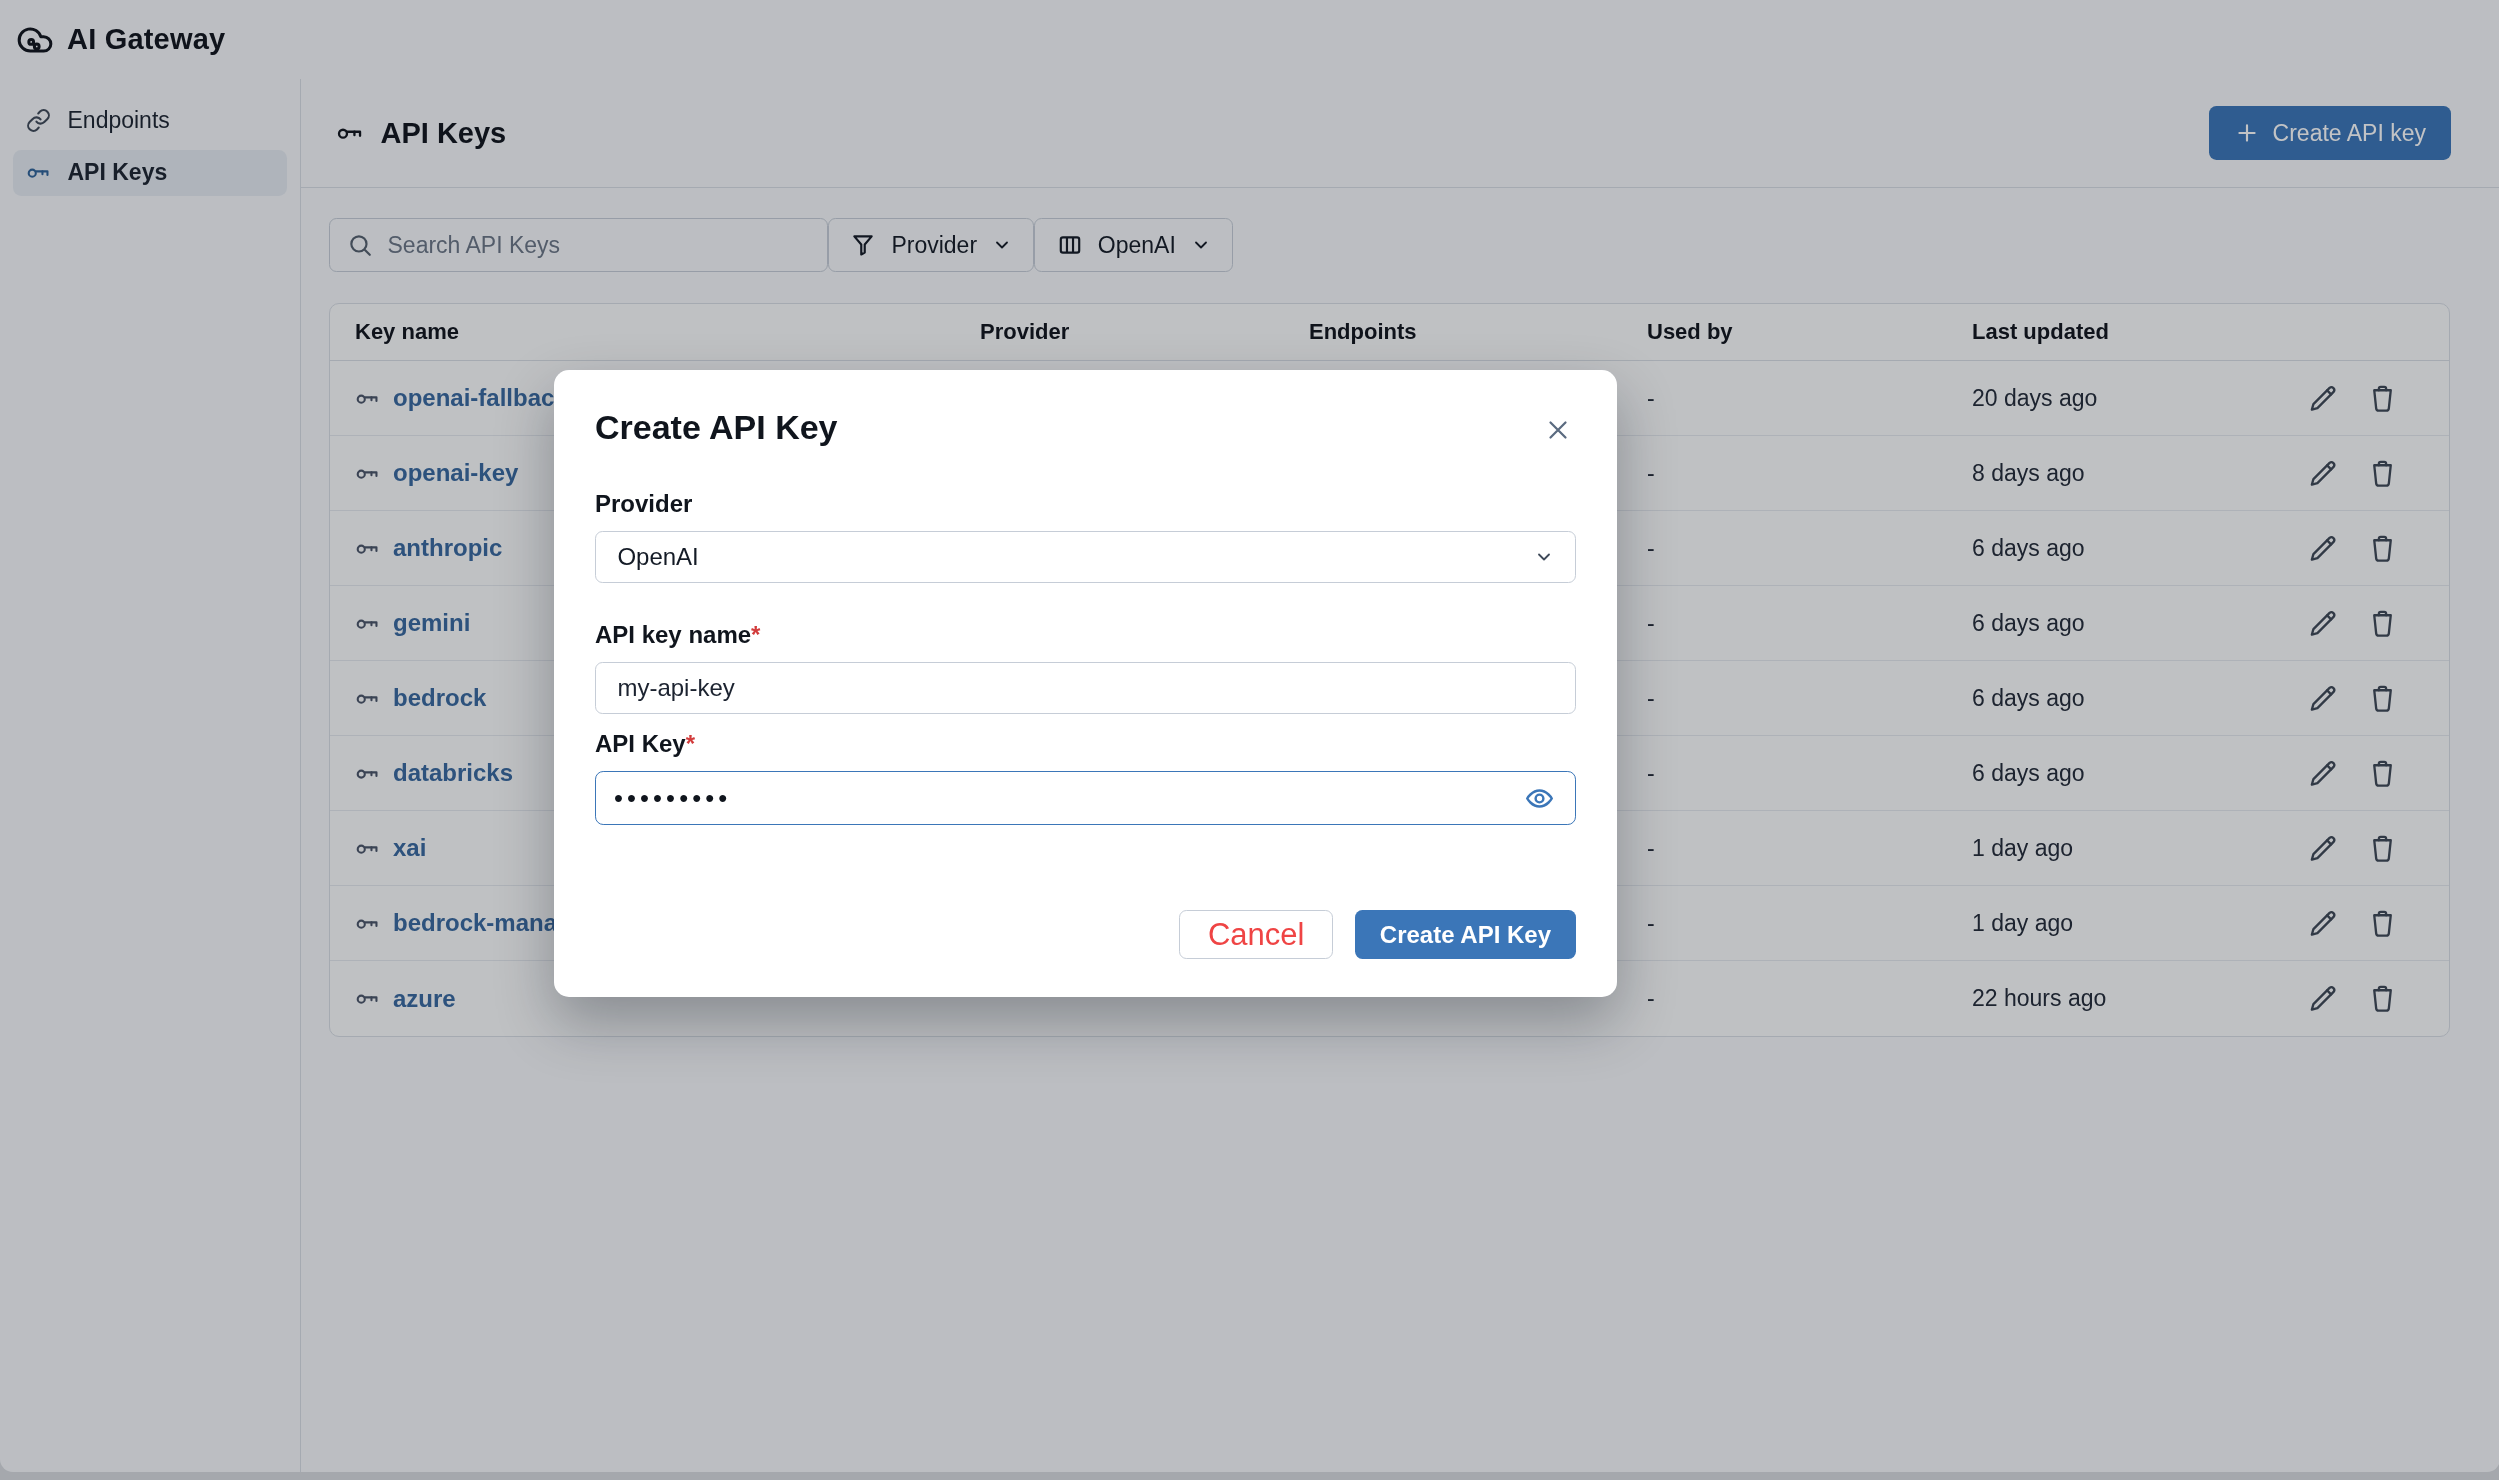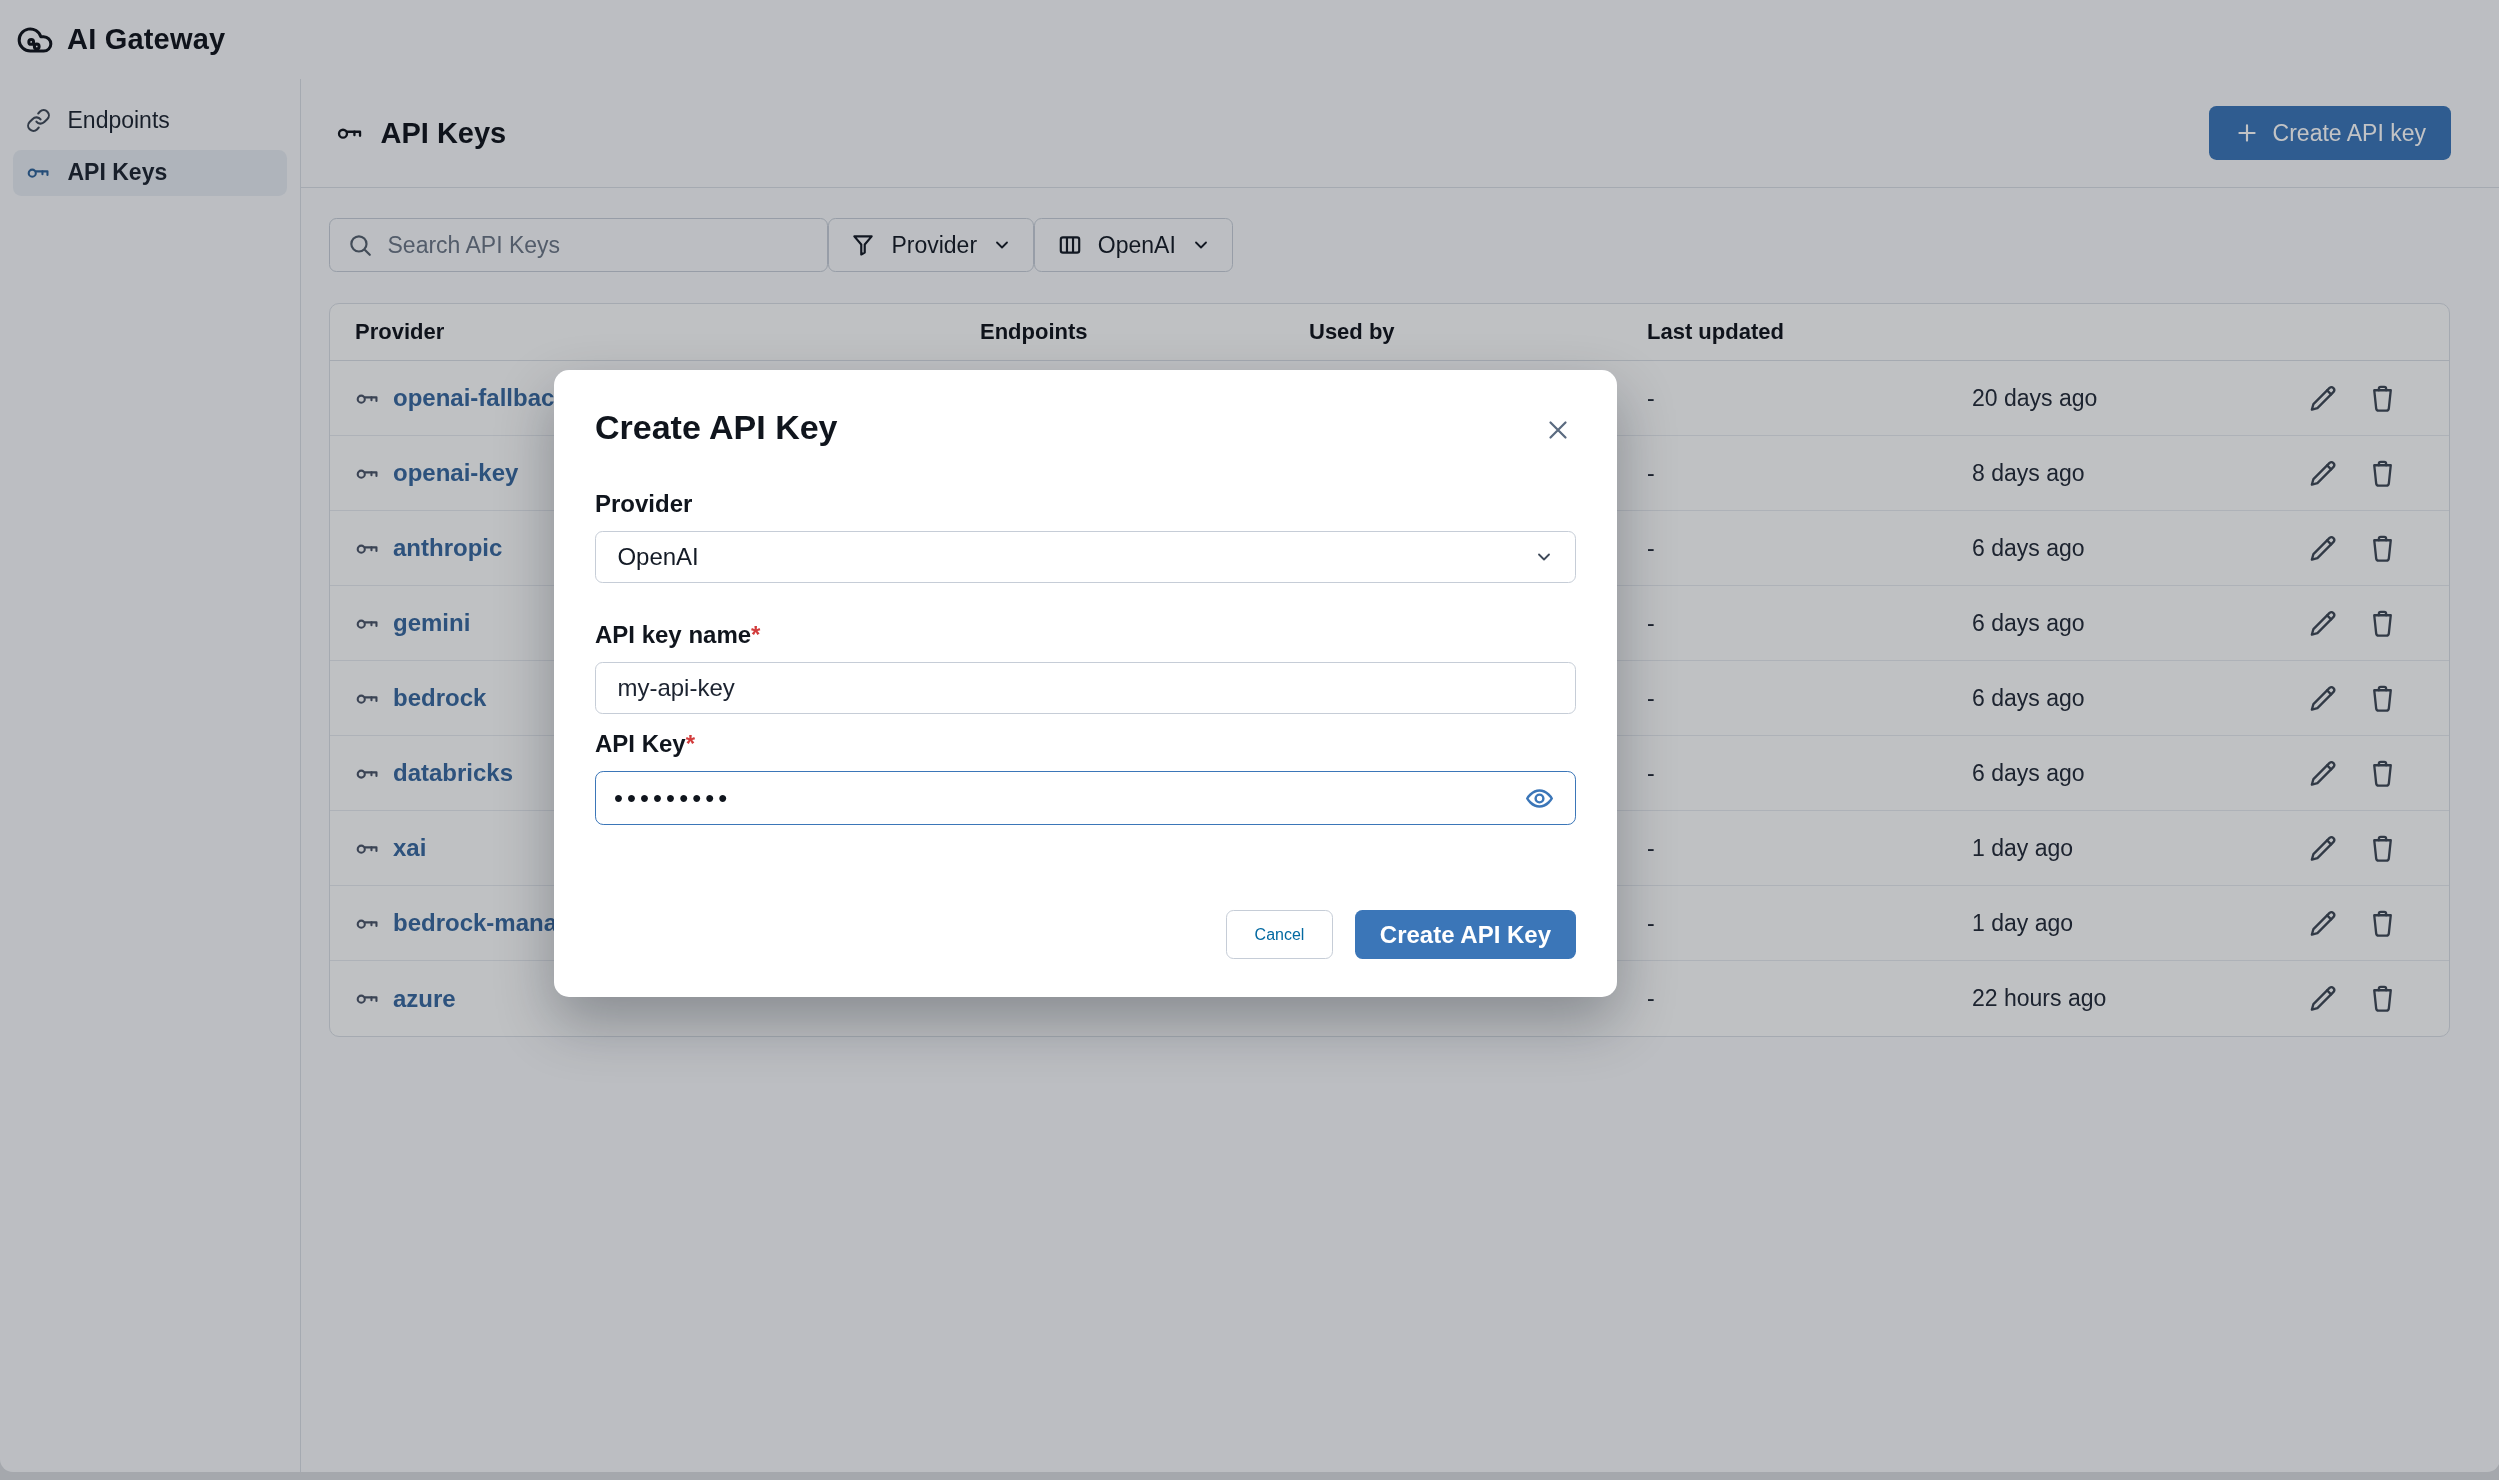--- a/index.html
+++ b/index.html
@@ -124,21 +124,21 @@
   }
   .pw-wrap input {
     flex: 1; border: none; outline: none; font-size: 25.5px; letter-spacing: 4.1px;
     color: #10151d; font-family: "Liberation Sans", sans-serif;
   }
   .eye-btn { background: none; border: none; cursor: pointer; color: #3b76b8; width: 33px; height: 33px; padding: 0; }
   .eye-btn svg { width: 31px; height: 31px; }
   .modal-foot { margin-top: auto; display: flex; justify-content: flex-end; align-items: center; gap: 21.4px; }
   .btn-secondary {
     height: 49px; padding: 0 28px; border: 0.8px solid #c6cdd7; border-radius: 7.4px;
-    background: #ffffff; font-size: 16px; color: #0369a1; cursor: pointer;
+    background: #ffffff; font-size: 31px; color: #ef4444; cursor: pointer;
     font-family: "Liberation Sans", sans-serif;
   }
   .btn-submit {
     height: 49px; padding: 0 25px; border: none; border-radius: 7.4px;
     background: #3b76b8; color: #ffffff; font-size: 24px; font-weight: bold; cursor: pointer;
     font-family: "Liberation Sans", sans-serif;
   }
 </style>
 </head>
 <body>
@@ -239,20 +239,21 @@
             <span class="chev-ic">
               <svg viewBox="0 0 24 24" fill="none" stroke="currentColor" stroke-width="2.2" stroke-linecap="round" stroke-linejoin="round">
                 <path d="M6 9l6 6 6-6"></path>
               </svg>
             </span>
           </button>
         </div>
 
         <div class="table">
           <div class="thead">
+            <div class="hcell">Key name</div>
             <div class="hcell">Provider</div>
             <div class="hcell">Endpoints</div>
             <div class="hcell">Used by</div>
             <div class="hcell">Last updated</div>
             <div class="hcell"></div>
           </div>
           <div id="tbody">
               <div class="trow">
                 <div class="cell name-cell">
                   <span class="row-key-ic">

